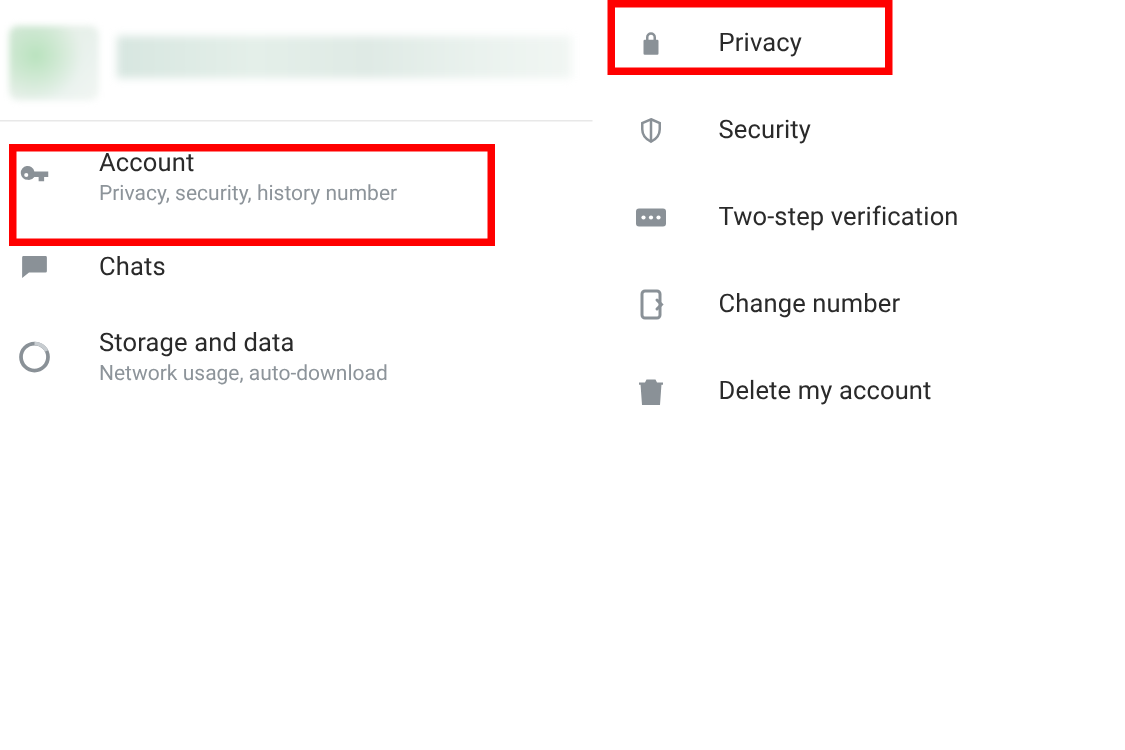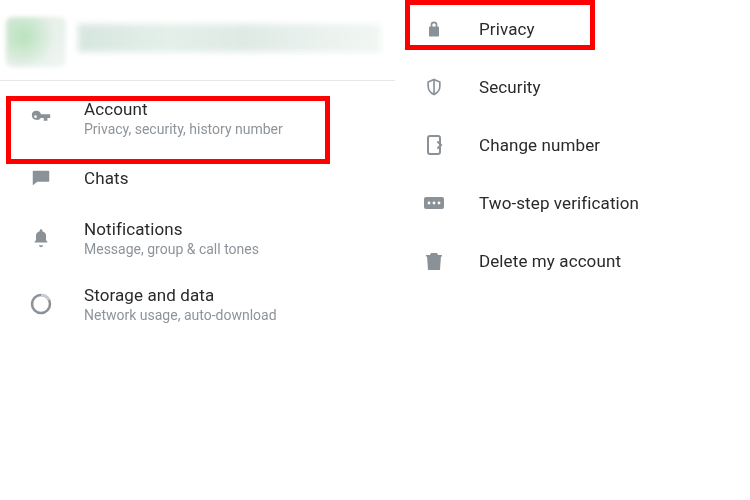--- a/index.html
+++ b/index.html
@@ -44,21 +44,21 @@
     .divider {
       height: 1px;
       background: #e8e8e8;
       margin: 0 0 4px 0;
     }
 
     .menu-list { padding-top: 0; }
     .menu-item {
       display: flex;
       align-items: center;
-      padding: 14px 18px 14px 28px;
+      padding: 14px 18px 14px 10px;
       gap: 30px;
       cursor: pointer;
     }
     .menu-item .icon-slot {
       width: 26px; height: 26px;
       display: flex; align-items: center; justify-content: center;
       color: #8a9197;
       flex-shrink: 0;
     }
     .menu-item svg { display:block; }
@@ -123,31 +123,20 @@
       <span class="icon-slot">
         <svg width="22" height="22" viewBox="0 0 24 24" fill="#8a9197">
           <path d="M4 4h16a1 1 0 0 1 1 1v10a1 1 0 0 1-1 1H8l-5 4V5a1 1 0 0 1 1-1Zm3 4h8v2H7V8Zm0 3h5v2H7v-2Z"></path>
         </svg>
       </span>
       <div class="texts">
         <div class="title">Chats</div>
       </div>
     </div>
 
-    <div class="menu-item">
-      <span class="icon-slot">
-        <svg width="22" height="22" viewBox="0 0 24 24" fill="#8a9197">
-          <path d="M12 22a2.5 2.5 0 0 0 2.45-2h-4.9A2.5 2.5 0 0 0 12 22Zm7-5v-1l-1.5-1.5V10a5.5 5.5 0 0 0-4-5.3V4a1.5 1.5 0 0 0-3 0v.7a5.5 5.5 0 0 0-4 5.3v4.5L5 16v1Z"></path>
-        </svg>
-      </span>
-      <div class="texts">
-        <div class="title">Notifications</div>
-        <div class="subtitle">Message, group &amp; call tones</div>
-      </div>
-    </div>
 
     <div class="menu-item">
       <span class="icon-slot">
         <svg width="24" height="24" viewBox="0 0 24 24" fill="none" stroke="#8a9197" stroke-width="2.5">
           <circle cx="12" cy="12" r="9"></circle>
           <path d="M12 3a9 9 0 0 1 8 5" stroke="#c7ccd0"></path>
         </svg>
       </span>
       <div class="texts">
         <div class="title">Storage and data</div>
@@ -175,49 +164,49 @@
 
     <div class="menu-item">
       <span class="icon-slot">
         <svg width="20" height="20" viewBox="0 0 24 24" fill="none" stroke="#8a9197" stroke-width="2">
           <path d="M12 3l7 3v5c0 5-3 8-7 10-4-2-7-5-7-10V6l7-3Z"></path>
           <path d="M12 3v18"></path>
         </svg>
       </span>
       <div class="texts">
         <div class="title">Security</div>
-      </div>
-    </div>
-
-    <div class="menu-item">
-      <span class="icon-slot">
-        <svg width="20" height="22" viewBox="0 0 20 22" fill="none" stroke="#8a9197" stroke-width="2">
-          <rect x="4" y="2" width="12" height="18" rx="2"></rect>
-          <path d="M14 8l3 3-3 3" stroke-linecap="round"></path>
-        </svg>
-      </span>
-      <div class="texts">
-        <div class="title">Change number</div>
       </div>
     </div>
 
     <div class="menu-item">
       <span class="icon-slot">
         <svg width="22" height="16" viewBox="0 0 22 16" fill="#8a9197">
           <rect x="1" y="2" width="20" height="12" rx="2"></rect>
           <circle cx="6" cy="8" r="1.4" fill="#fff"></circle>
           <circle cx="11" cy="8" r="1.4" fill="#fff"></circle>
           <circle cx="16" cy="8" r="1.4" fill="#fff"></circle>
         </svg>
       </span>
       <div class="texts">
         <div class="title">Two-step verification</div>
       </div>
     </div>
 
+    <div class="menu-item">
+      <span class="icon-slot">
+        <svg width="20" height="22" viewBox="0 0 20 22" fill="none" stroke="#8a9197" stroke-width="2">
+          <rect x="4" y="2" width="12" height="18" rx="2"></rect>
+          <path d="M14 8l3 3-3 3" stroke-linecap="round"></path>
+        </svg>
+      </span>
+      <div class="texts">
+        <div class="title">Change number</div>
+      </div>
+    </div>
+
 
     <div class="menu-item">
       <span class="icon-slot">
         <svg width="18" height="20" viewBox="0 0 18 20" fill="#8a9197">
           <path d="M2 5h14l-1 14H3L2 5Zm4-3h6l1 2H5l1-2ZM1 4h16v1.5H1Z"></path>
         </svg>
       </span>
       <div class="texts">
         <div class="title">Delete my account</div>
       </div>

